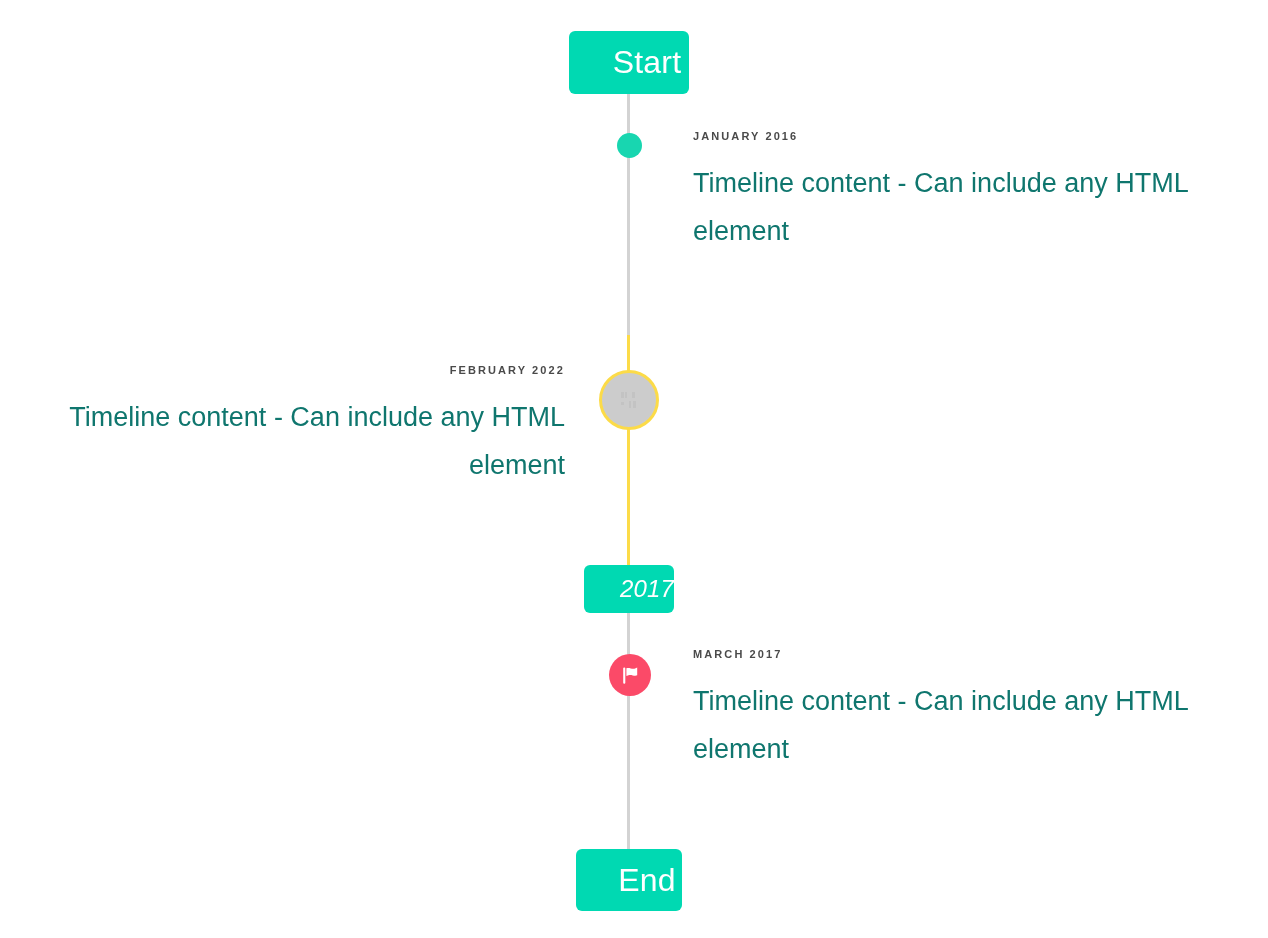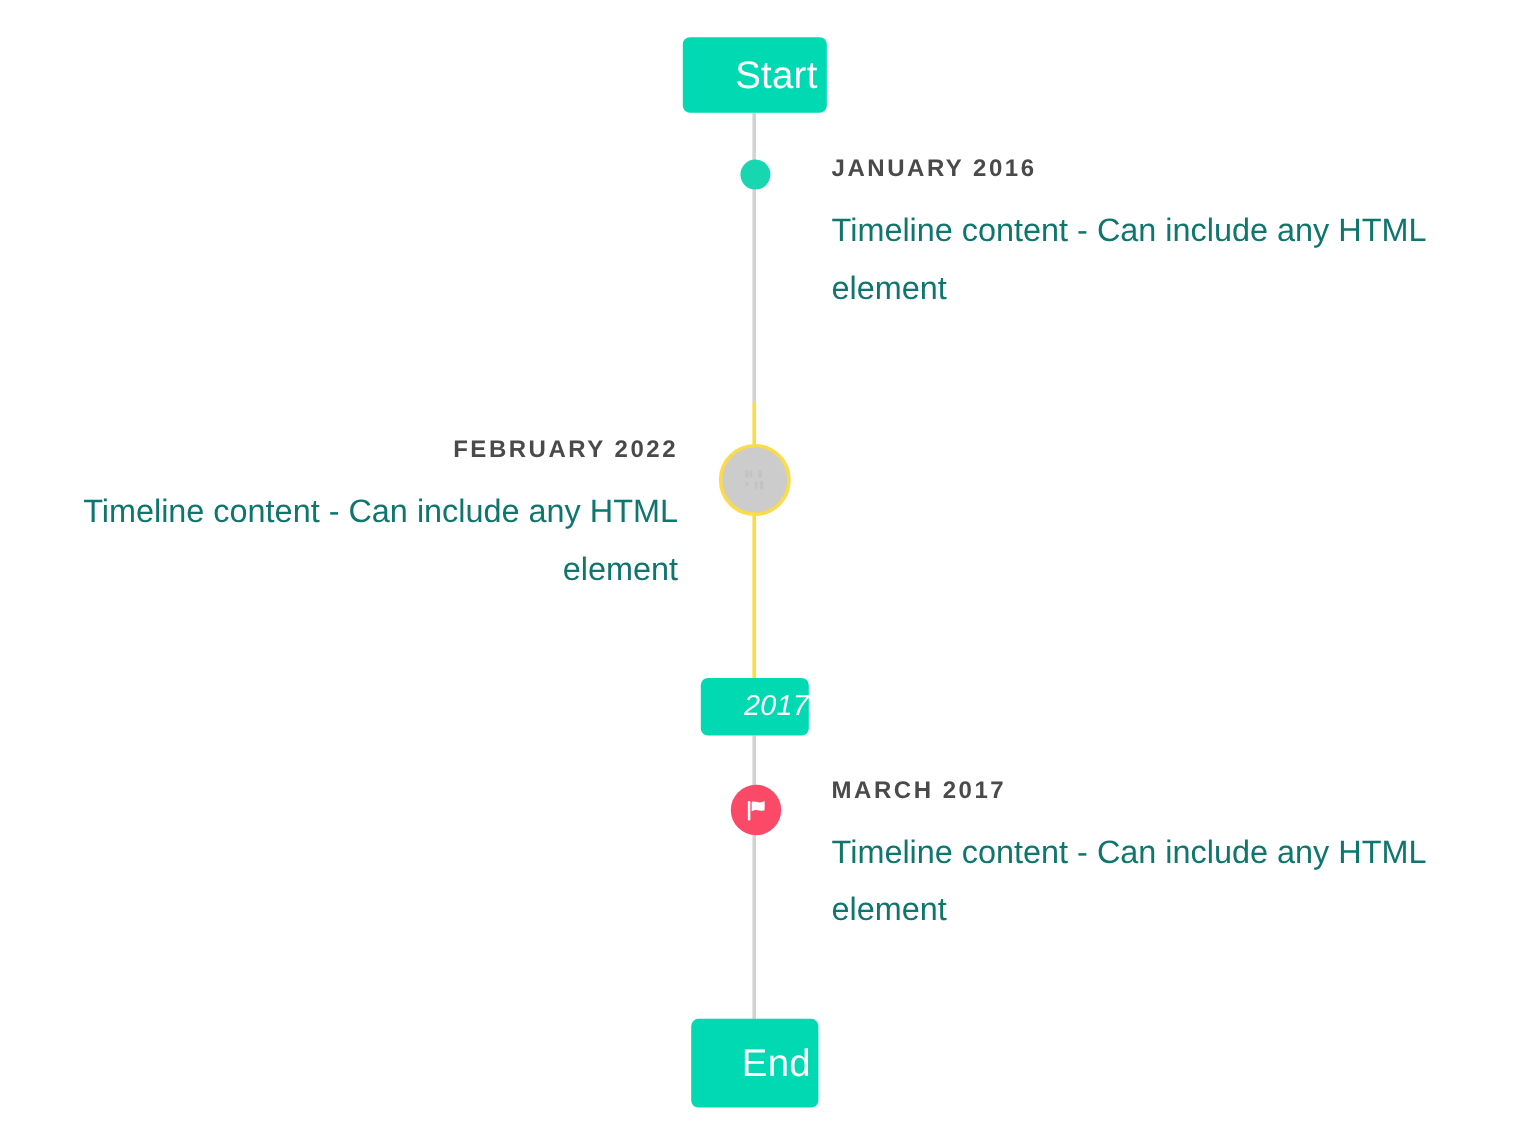--- a/index.html
+++ b/index.html
@@ -52,21 +52,21 @@
     font-size: 32px;
   }
   .badge-year {
     left: 584px; top: 565px;
     width: 90px; height: 48px;
     font-size: 24px;
     font-style: italic;
   }
   .badge-end {
     left: 576px; top: 849px;
-    width: 106px; height: 74px;
+    width: 106px; height: 62px;
     font-size: 32px;
   }
 
   
   .marker {
     position: absolute;
     border-radius: 50%;
     box-sizing: border-box;
     display: flex;
     align-items: center;
@@ -114,21 +114,21 @@
     position: absolute;
   }
   .entry-right { left: 693px; width: 530px; text-align: left; }
   .entry-left  { left: 35px;  width: 530px; text-align: right; }
 
   .entry-jan { top: 131px; }
   .entry-feb { top: 365px; }
   .entry-mar { top: 649px; }
 
   .entry-date {
-    font-size: 20px;
+    font-size: 11px;
     font-weight: bold;
     letter-spacing: 2.1px;
     color: #4a4a4a;
     margin: 0 0 17px 0;
     line-height: 1;
   }
   .entry-body {
     font-size: 27px;
     font-weight: 300;
     color: #0f766e;

